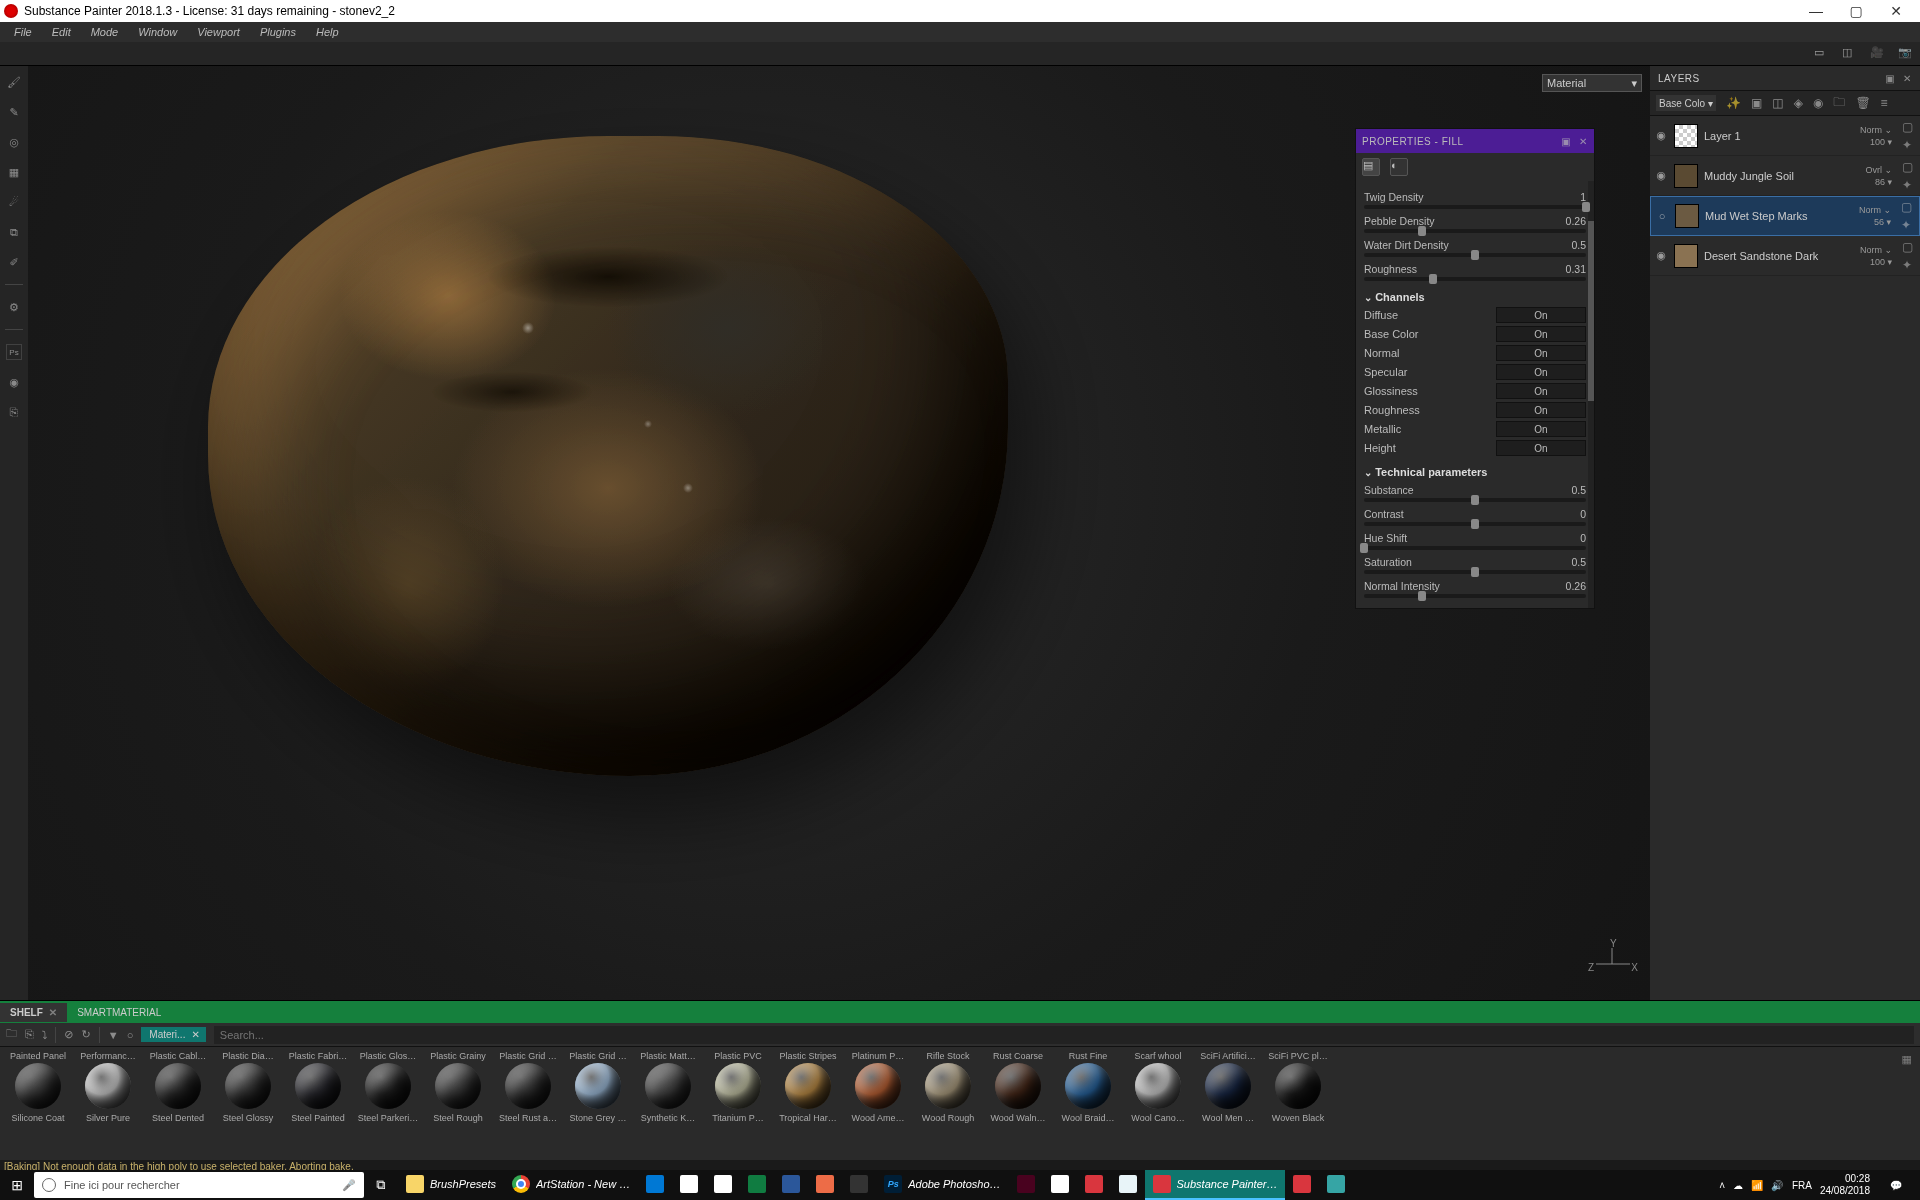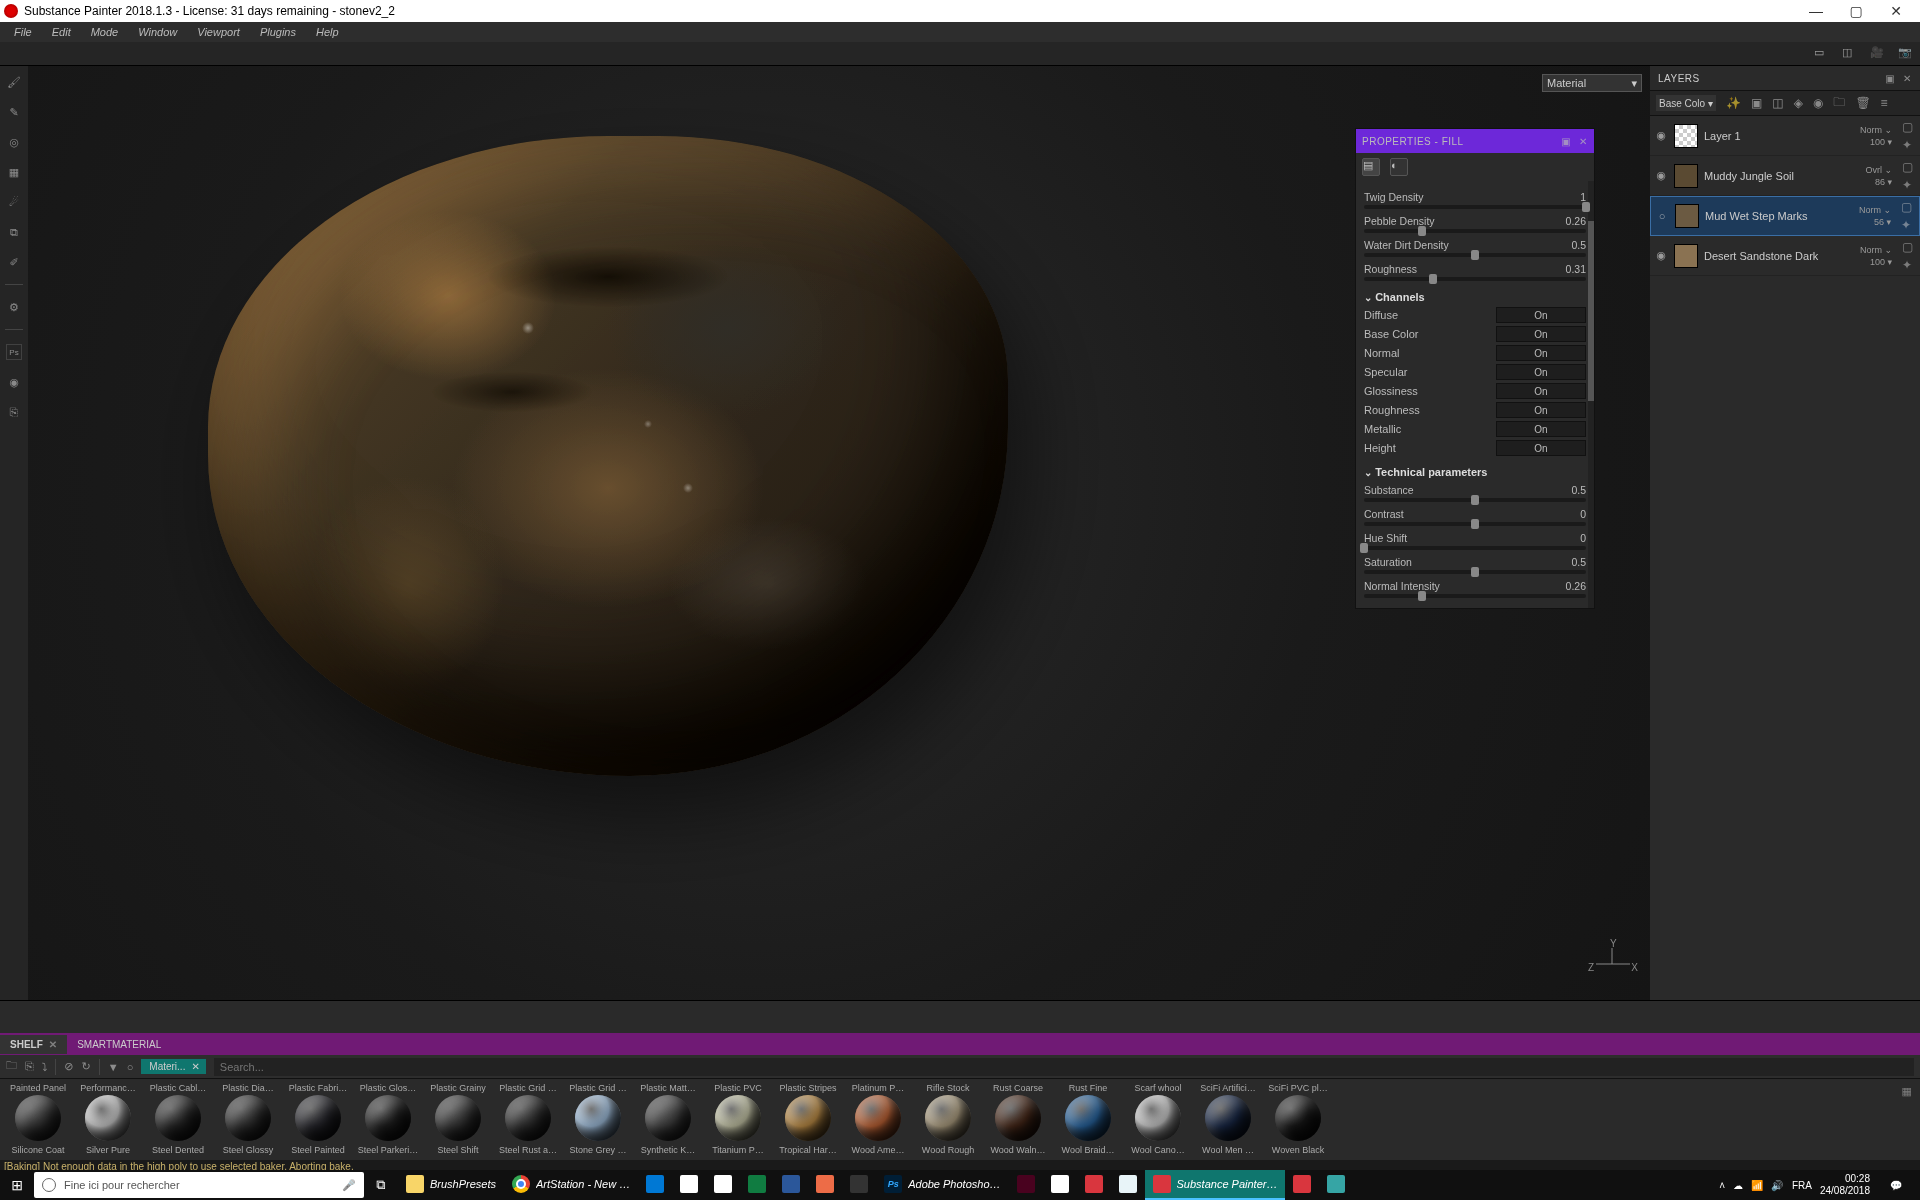--- a/index.html
+++ b/index.html
@@ -48,21 +48,21 @@
 
 .viewport-dropdown { position:absolute; right:8px; top:8px; width:100px; height:18px; background:#333; border:1px solid #555; font-size:11px; padding:1px 4px; color:#ccc; display:flex; align-items:center; justify-content:space-between; }
 .axis-gizmo { position:absolute; right:12px; bottom:12px; width:50px; height:50px; font-size:10px; color:#888; }
 .axis-gizmo .y { position:absolute; left:22px; top:0; }
 .axis-gizmo .x { position:absolute; right:0; top:24px; }
 .axis-gizmo .z { position:absolute; left:0; top:24px; }
 .axis-gizmo svg { position:absolute; top:8px; left:4px; }
 
 
 .props-panel { position:absolute; right:325px; top:128px; width:240px; background:#2a2a2a; border:1px solid #111; font-size:11px; color:#bbb; }
-.props-header { height:24px; background:#6d28d9; display:flex; align-items:center; padding:10px 6px; font-size:10px; letter-spacing:.5px; justify-content:space-between; }
+.props-header { height:24px; background:#4c1d95; display:flex; align-items:center; padding:10px 6px; font-size:10px; letter-spacing:.5px; justify-content:space-between; }
 .props-header .hbtns { display:flex; gap:8px; opacity:.7; }
 .props-tabs { height:28px; display:flex; align-items:center; padding:0 6px; gap:10px; background:#2a2a2a; }
 .props-tabs .ptab { width:18px; height:18px; border:1px solid #555; border-radius:2px; background:#333; }
 .props-body { max-height:640px; overflow:hidden; padding:4px 8px 8px; position:relative; }
 .props-body::-webkit-scrollbar{width:8px;} 
 .prop-row { margin:6px 0 2px; }
 .prop-row .lbl { display:flex; justify-content:space-between; font-size:10.5px; margin-bottom:2px;}
 .prop-row .slider { height:4px; background:#1a1a1a; position:relative; border-radius:2px;}
 .prop-row .slider .thumb { position:absolute; top:-3px; width:8px; height:10px; background:#888; border-radius:2px; }
 .section-h { margin:10px 0 4px; font-size:11px; color:#ddd; font-weight:bold; }
@@ -84,21 +84,21 @@
 .layer.sel { background:#1d3a5a; border:1px solid #3a6ea5;}
 .layer .eye { width:14px; text-align:center; opacity:.7;}
 .layer .thumb { width:24px; height:24px; background:#555; border:1px solid #000;}
 .layer .name { flex:1; font-size:11px;}
 .layer .meta { text-align:right; font-size:9px; line-height:12px; color:#999;}
 .layer .meta .r1::after{content:' ⌄';}
 .layer .side-ic { width:14px; font-size:12px; opacity:.5; margin-left:4px; display:flex; flex-direction:column; gap:4px;}
 
 
 .shelf { height:160px; background:#2a2a2a; border-top:1px solid #000; display:flex; flex-direction:column;}
-.shelf-tabs { height:22px; display:flex; align-items:center; background:#701a75; font-size:10px;margin-top:32px;}
+.shelf-tabs { height:22px; display:flex; align-items:center; background:#15803d; font-size:10px;}
 .shelf-tabs .stab { padding:4px 10px; position:relative;}
 .shelf-tabs .stab.active { background:#333; font-weight:bold;}
 .shelf-tabs .stab .x { margin-left:6px; opacity:.5;}
 .shelf-toolbar { height:24px; display:flex; align-items:center; padding:0 6px; gap:8px; background:#2d2d2d; border-bottom:1px solid #111;}
 .shelf-toolbar .ic{opacity:.6;}
 .shelf-toolbar .chip { background:#0f766e; padding:2px 6px 2px 8px; font-size:10px; display:flex; align-items:center; gap:6px;}
 .shelf-toolbar .search { flex:1; height:18px; background:#222; border:none; color:#888; padding:0 6px; font-size:11px;}
 .shelf-body { flex:1; display:flex;}
 .shelf-cats { width:130px; background:#2a2a2a; font-size:11px;}
 .shelf-cats .cat { padding:4px 12px;}
@@ -456,21 +456,21 @@
           <div class="lbl2">Steel Painted</div>
         </div>
         <div class="mat">
           <div class="lbl1">Plastic Glos…</div>
           <div class="ball" style="background:radial-gradient(circle at 35% 30%,#fff3,#222 40%,#000 100%);"></div>
           <div class="lbl2">Steel Parkeri…</div>
         </div>
         <div class="mat">
           <div class="lbl1">Plastic Grainy</div>
           <div class="ball" style="background:radial-gradient(circle at 35% 30%,#fff3,#3a3a3a 40%,#000 100%);"></div>
-          <div class="lbl2">Steel Shift</div>
+          <div class="lbl2">Steel Rough</div>
         </div>
         <div class="mat">
           <div class="lbl1">Plastic Grid …</div>
           <div class="ball" style="background:radial-gradient(circle at 35% 30%,#fff3,#333 40%,#000 100%);"></div>
           <div class="lbl2">Steel Rust a…</div>
         </div>
         <div class="mat">
           <div class="lbl1">Plastic Grid …</div>
           <div class="ball" style="background:radial-gradient(circle at 35% 30%,#fff3,#a8c8e8 40%,#000 100%);"></div>
           <div class="lbl2">Stone Grey …</div>

